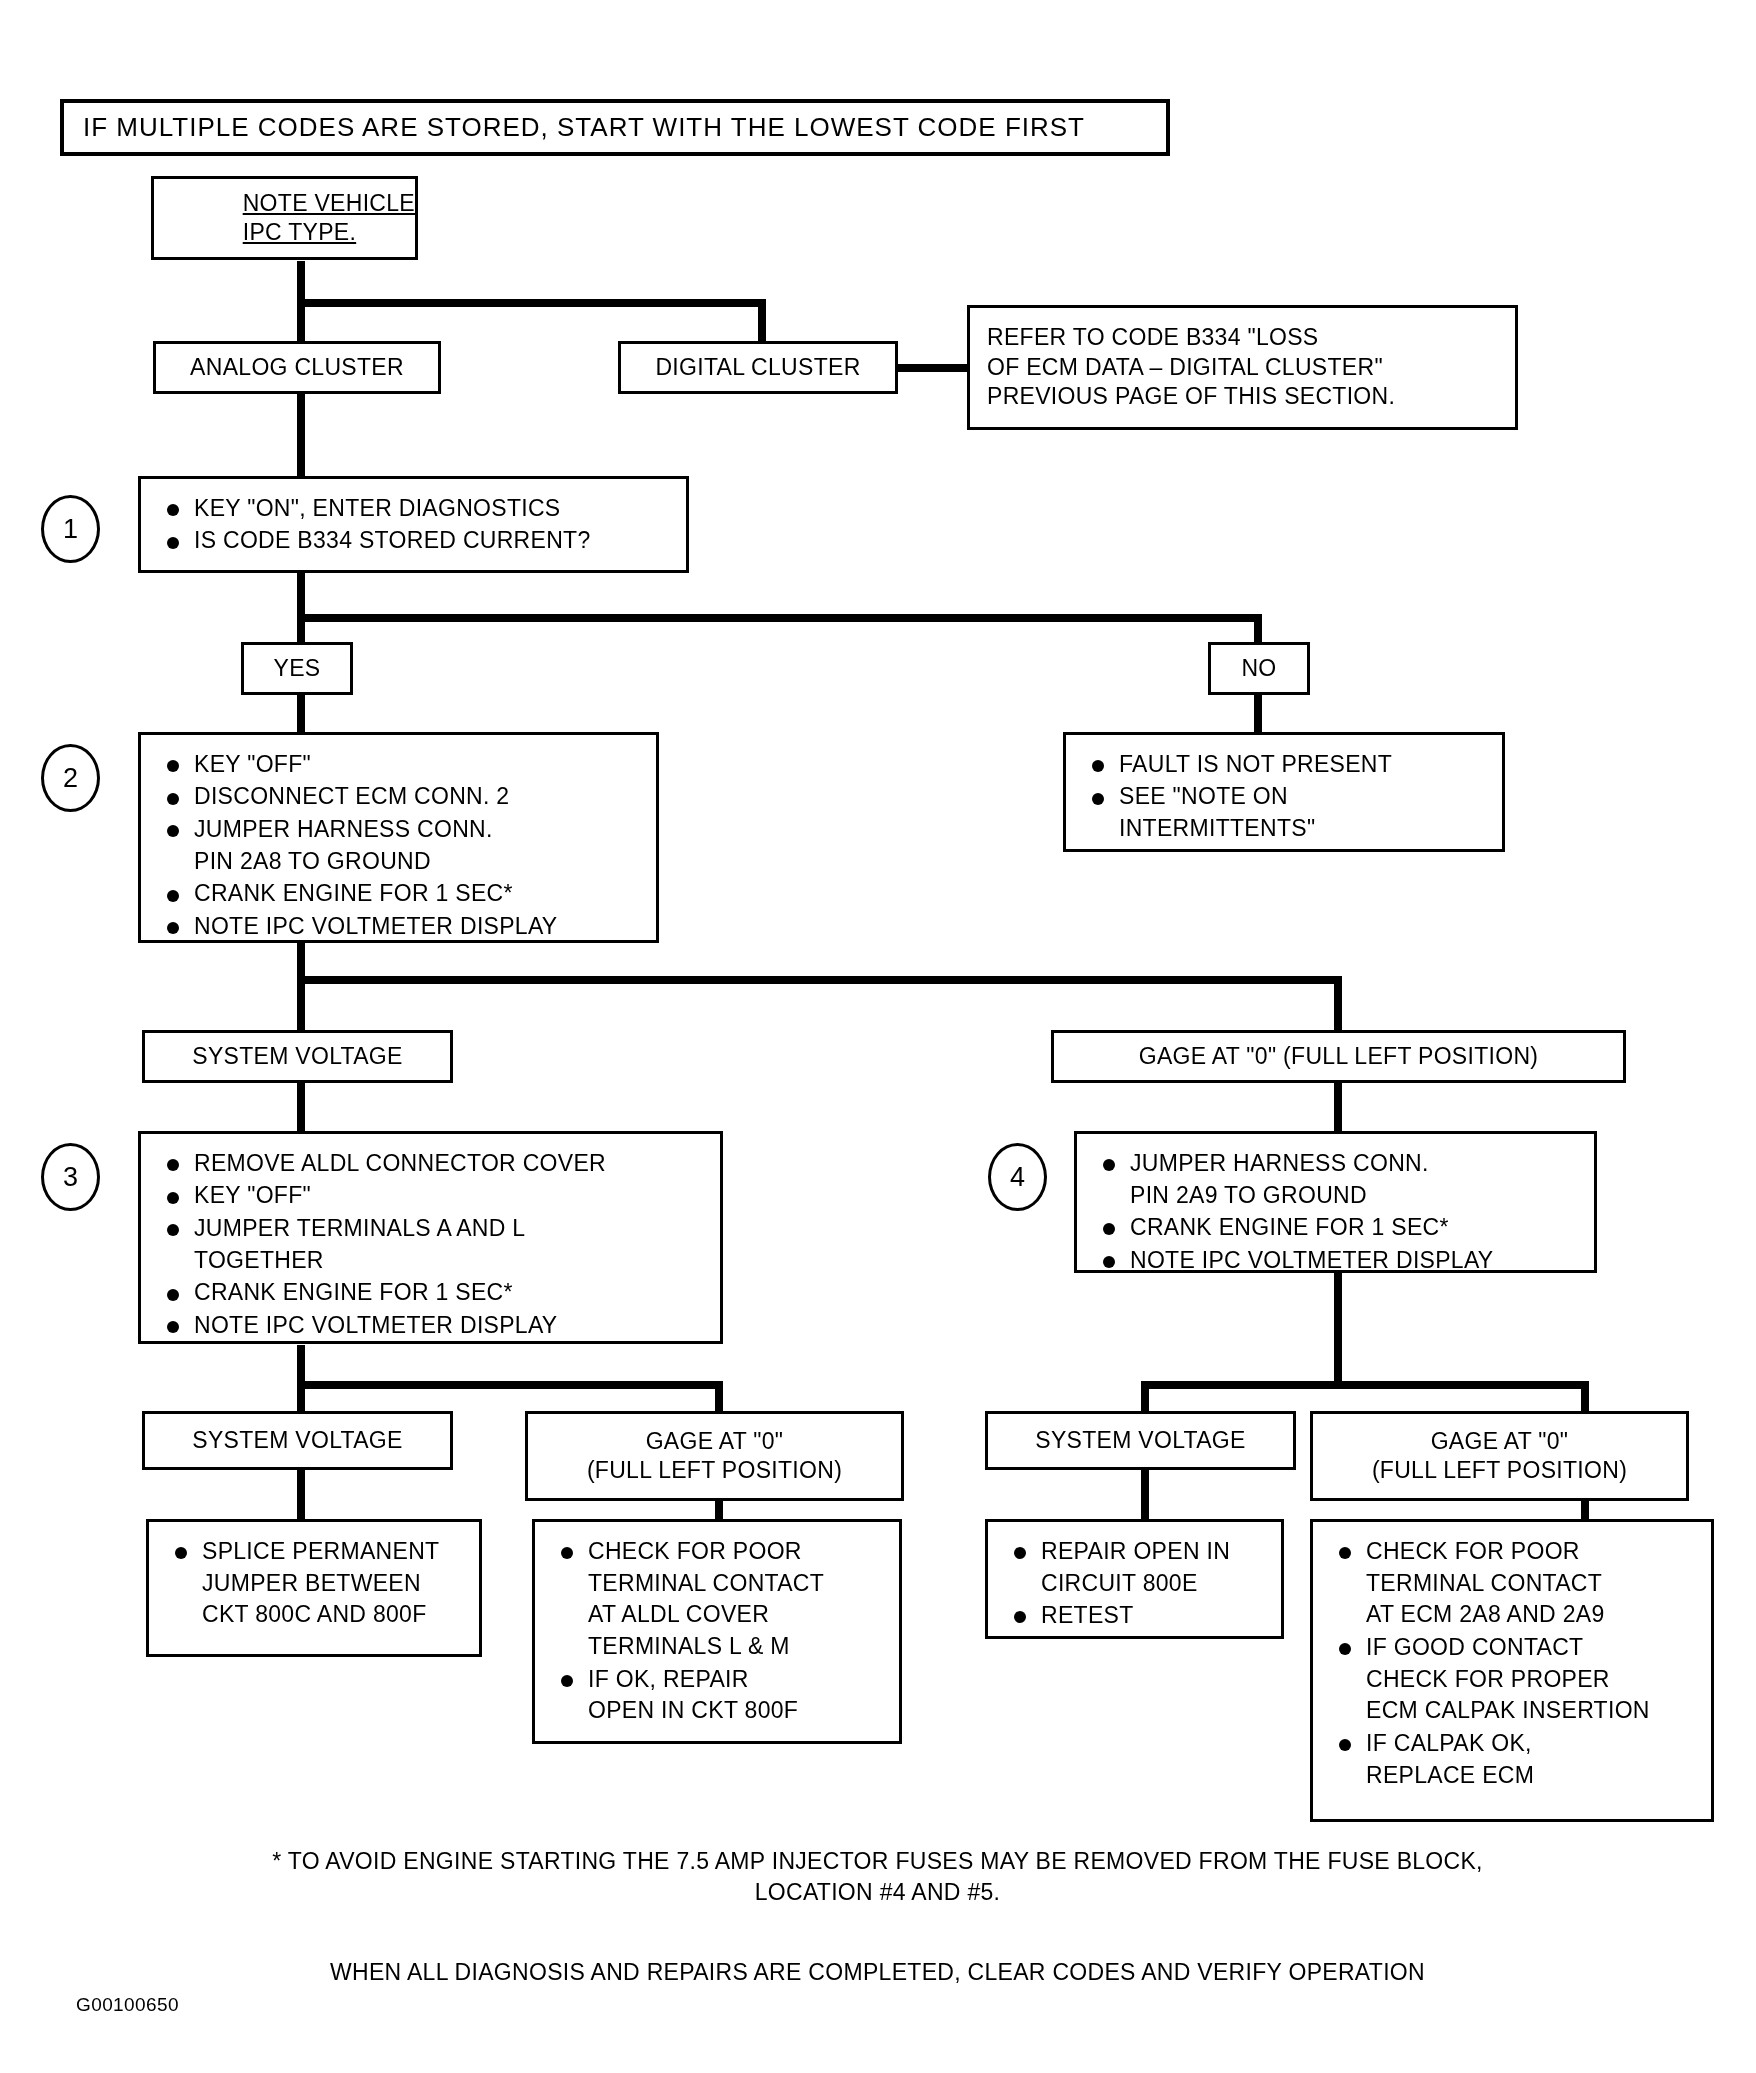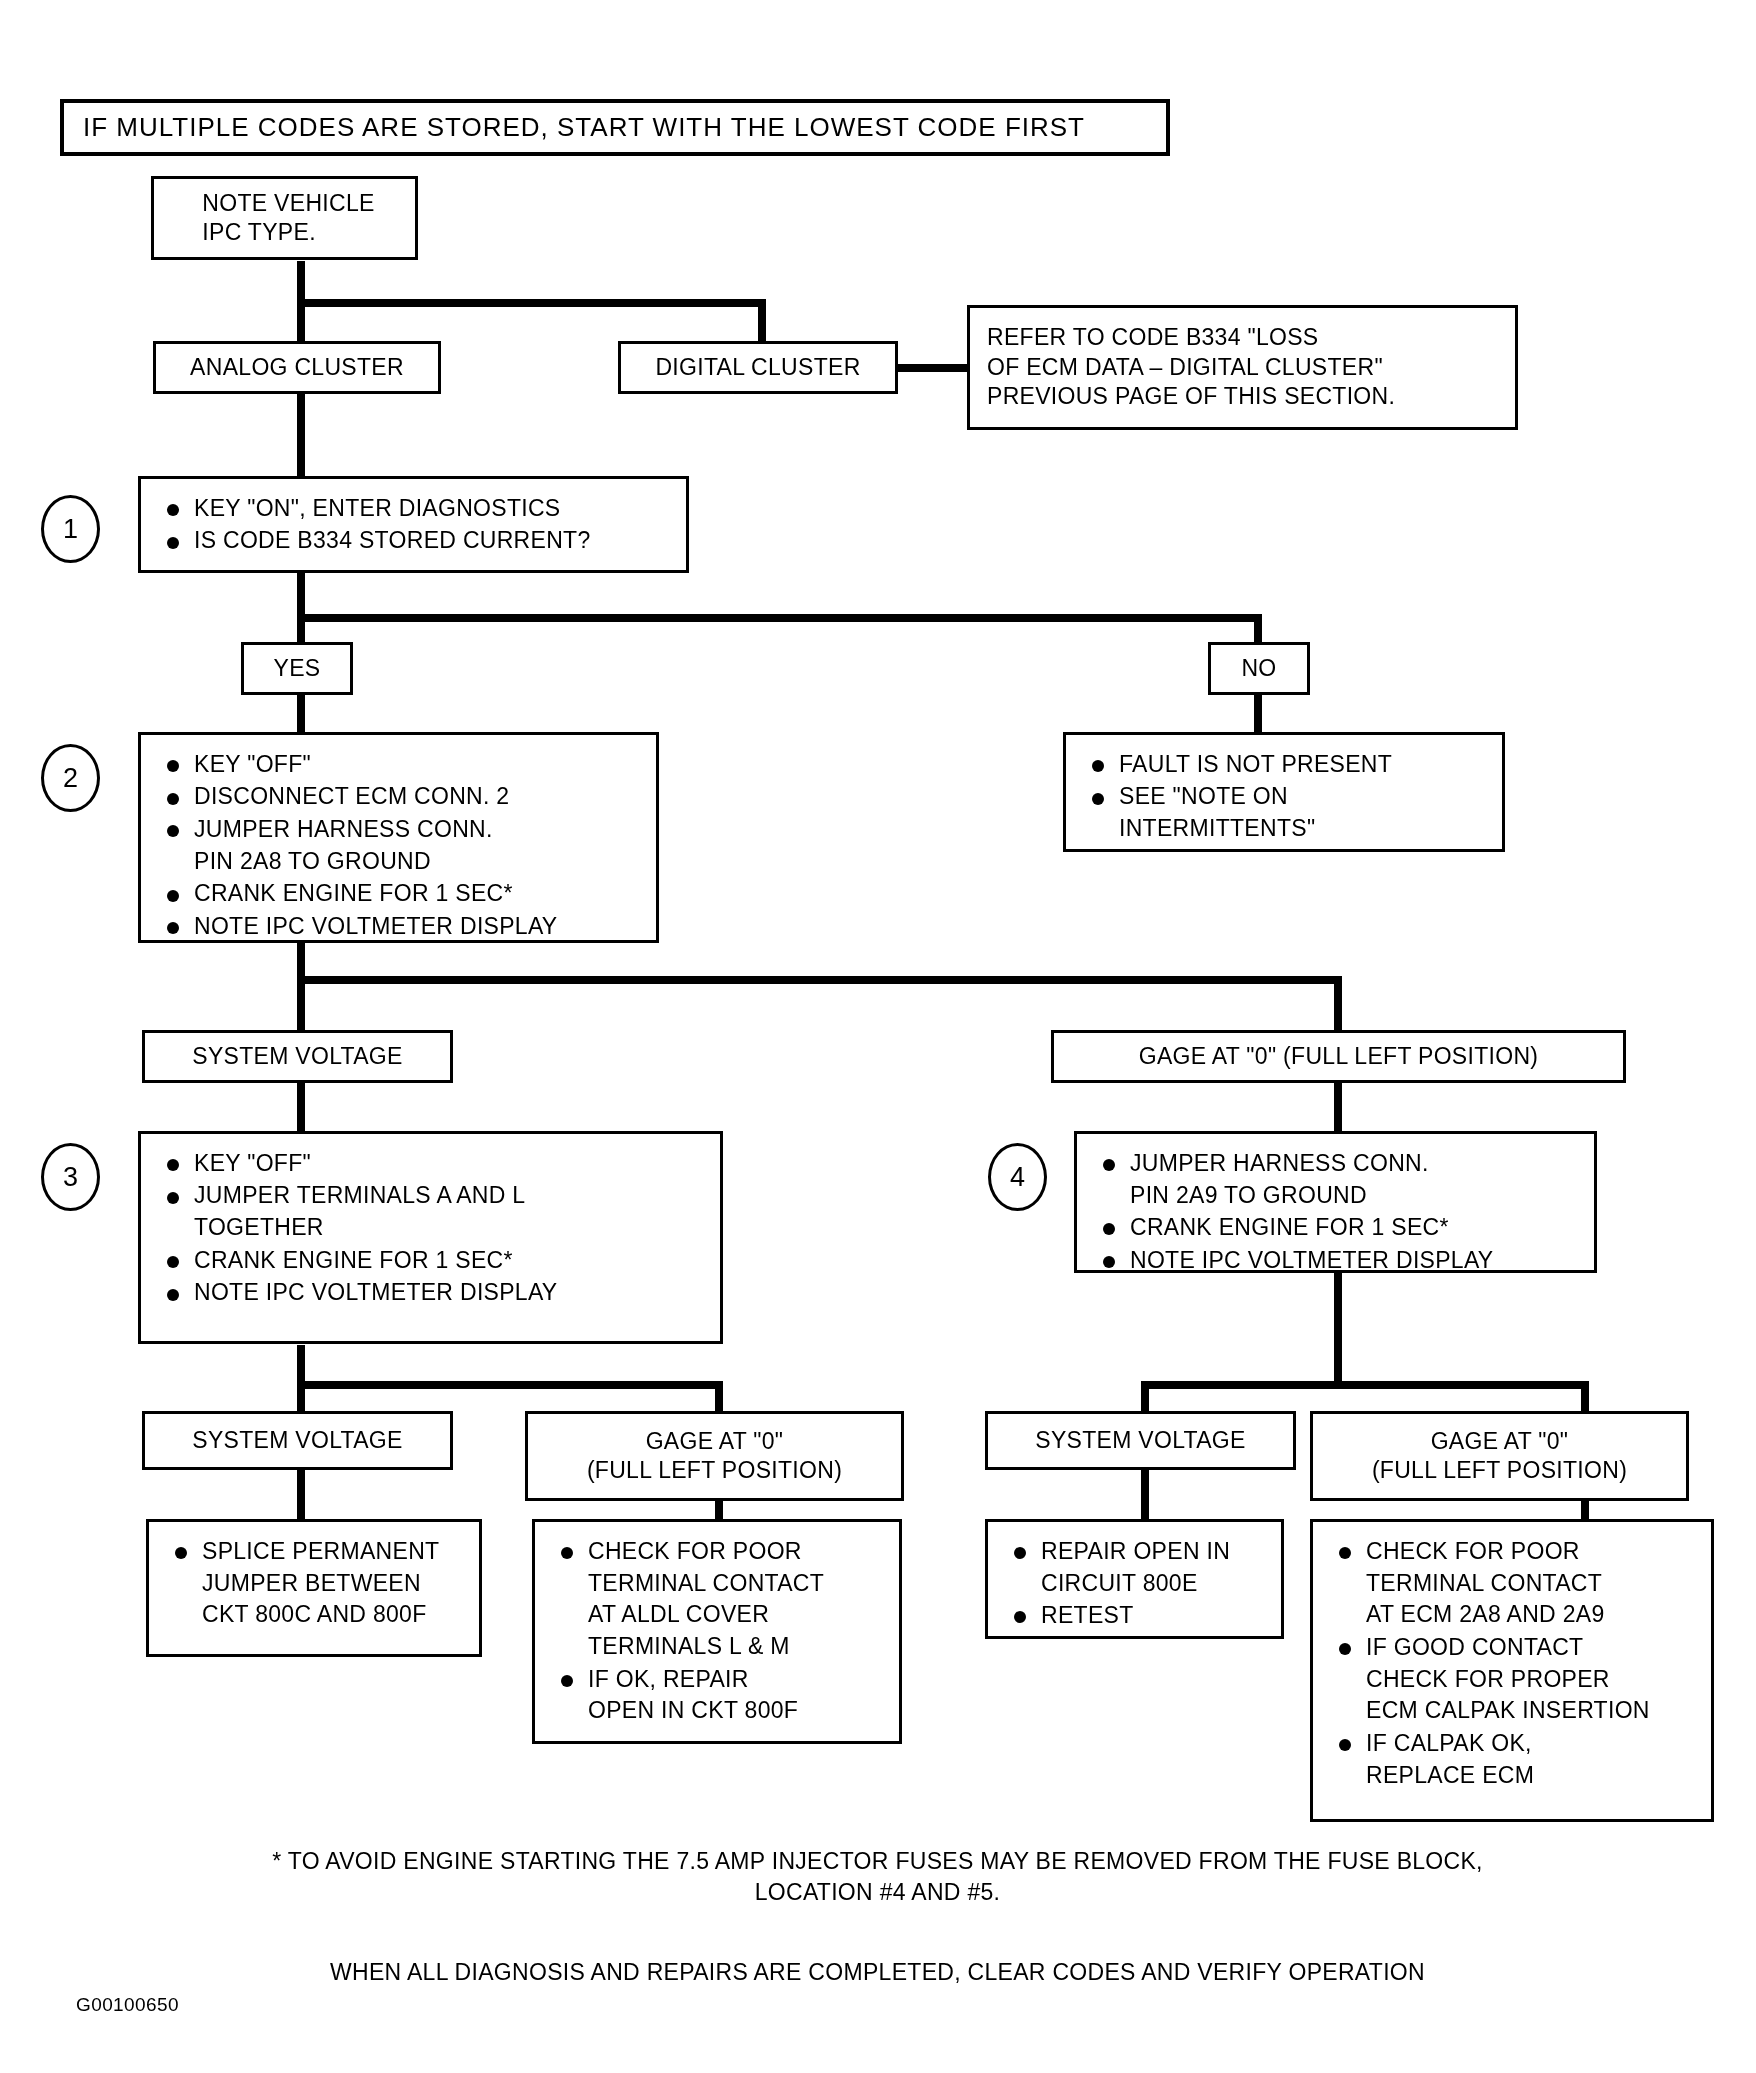--- a/index.html
+++ b/index.html
@@ -128,21 +128,21 @@
 </style>
 </head>
 <body>
 
 <div id="page">
 
   <div class="box thick label-box banner" style="left:60px; top:67px; width:1110px; height:57px;">
     <span class="txt">IF MULTIPLE CODES ARE STORED, START WITH THE LOWEST CODE FIRST</span>
   </div>
 
-  <div class="box label-box" style="left:151px; top:176px; width:267px; height:84px; justify-content:center; padding-left:8px;">
+  <div class="box label-box" style="left:151px; top:176px; width:267px; height:84px; justify-content:flex-end; padding-left:8px;text-decoration:underline;">
     <span class="txt" style="text-align:left;">NOTE VEHICLE
 IPC TYPE.</span>
   </div>
 
   <div class="vline" style="left:297px; top:261px; height:38px;"></div>
 
   <div class="hline" style="left:297px; top:299px; width:469px;"></div>
 
   <div class="vline" style="left:297px; top:299px; height:46px;"></div>
 
@@ -228,20 +228,21 @@
   </div>
 
   <div class="vline" style="left:297px; top:1083px; height:52px;"></div>
   <div class="vline" style="left:1334px; top:1083px; height:52px;"></div>
 
   <div class="step-circle" style="left:41px; top:1143px;">
     <span>3</span>
   </div>
   <div class="box list-box" style="left:138px; top:1131px; width:585px; height:213px;">
     <ul>
+      <li>REMOVE ALDL CONNECTOR COVER</li>
       <li>KEY "OFF"</li>
       <li>JUMPER TERMINALS A AND L
 TOGETHER</li>
       <li>CRANK ENGINE FOR 1 SEC*</li>
       <li>NOTE IPC VOLTMETER DISPLAY</li>
     </ul>
   </div>
 
   <div class="step-circle" style="left:988px; top:1143px;">
     <span>4</span>

